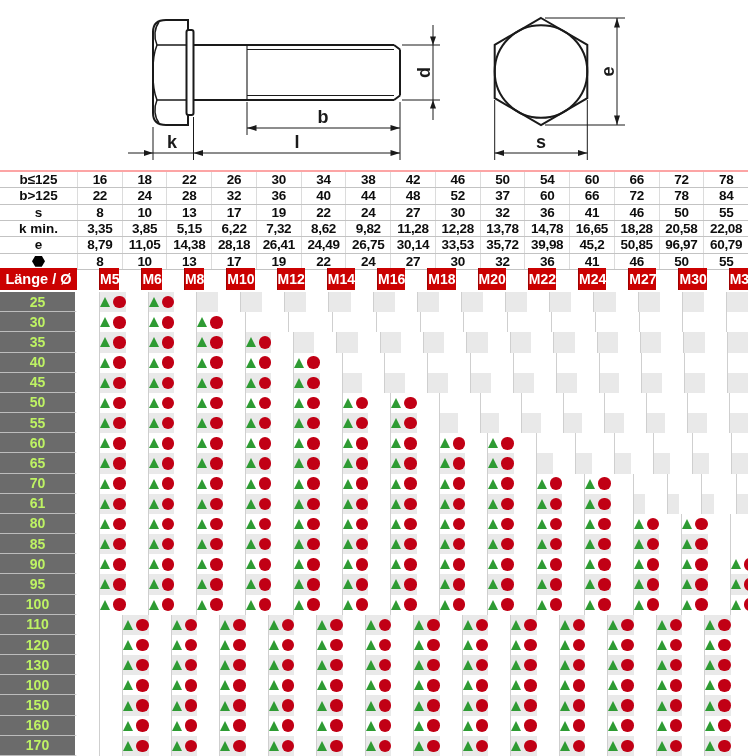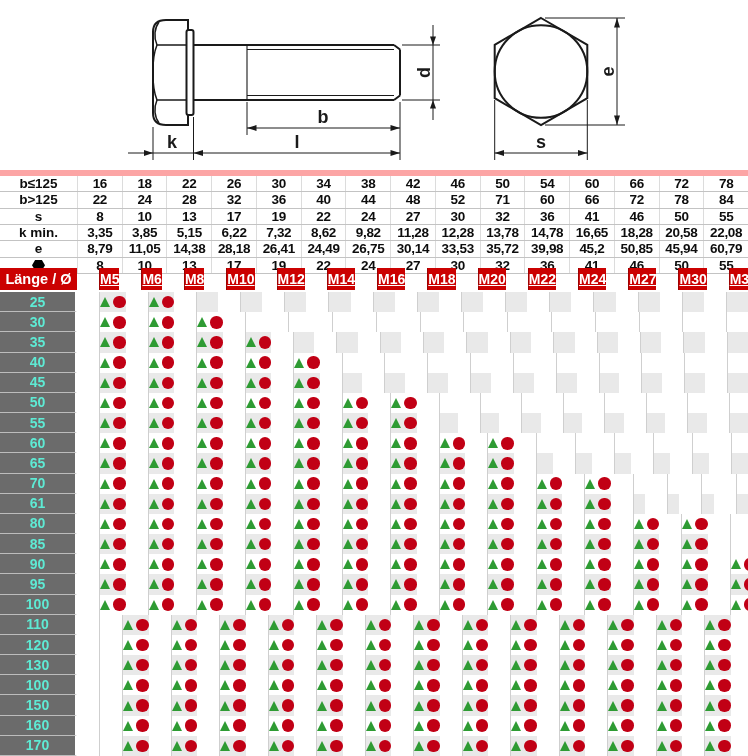--- a/index.html
+++ b/index.html
@@ -8,21 +8,21 @@
     background:#fff; font-family:"Liberation Sans", sans-serif;
     -webkit-font-smoothing:antialiased;
   }
   
   .drawing { position:absolute; top:0; left:0; width:748px; height:170px; }
 
   
   .spec-table {
     position:absolute; top:170px; left:0; width:748px; height:98px;
     display:grid; grid-template-rows:repeat(6,1fr);
-    border-top:6px solid #fca5a5;
+    border-top:2px solid #fca5a5;
   }
   .spec-row {
     display:grid; grid-template-columns:77px repeat(15,1fr);
     border-bottom:1px solid #c3c3c3; box-sizing:border-box;
     align-items:center;
   }
   .spec-label, .spec-cell {
     text-align:center; font-weight:bold; font-size:13.5px; color:#0d0d0d;
     line-height:15px; display:flex; align-items:center; justify-content:center;
     height:100%; box-sizing:border-box;
@@ -35,25 +35,25 @@
 
   
   .main-table { position:absolute; top:268px; left:0; width:748px; }
   .mt-row { display:grid; grid-template-columns:77px repeat(15,1fr);gap:22px; }
   .mt-head { height:22px; border-bottom:2px solid #fff; box-sizing:content-box; }
   .corner, .size-h {
     background:var(--red-header); color:#fff; font-weight:bold; font-size:14px;
     display:flex; align-items:center; justify-content:center;
   }
   .corner { font-size:14.5px; }
-  .size-h { border-left:1px solid #9d0202; box-sizing:border-box;text-decoration:underline; }
+  .size-h { border-left:1px solid #9d0202; box-sizing:border-box; }
   .mt-body { display:flex; flex-direction:column; height:464px; }
   .mt-body .mt-row { flex:1; }
   .len-label {
-    background:var(--gray-label); color:#5eead4; font-weight:bold; font-size:14px;
+    background:var(--gray-label); color:#bef264; font-weight:bold; font-size:14px;
     display:flex; align-items:center; justify-content:center;
     border-bottom:1px solid rgba(255,255,255,.55); border-right:2px solid #fff;
     box-sizing:border-box;
   }
   .cell {
     display:flex; align-items:center; justify-content:center; gap:3px;
     border-left:1px solid #cfcfcf; box-sizing:border-box;
   }
   .cell:first-of-type { border-left:none; }
   .row-even .cell { background:var(--gray-row); }
@@ -159,21 +159,21 @@
         <div class="spec-label">b&gt;125</div>
         <div class="spec-cell">22</div>
         <div class="spec-cell">24</div>
         <div class="spec-cell">28</div>
         <div class="spec-cell">32</div>
         <div class="spec-cell">36</div>
         <div class="spec-cell">40</div>
         <div class="spec-cell">44</div>
         <div class="spec-cell">48</div>
         <div class="spec-cell">52</div>
-        <div class="spec-cell">71</div>
+        <div class="spec-cell">37</div>
         <div class="spec-cell">60</div>
         <div class="spec-cell">66</div>
         <div class="spec-cell">72</div>
         <div class="spec-cell">78</div>
         <div class="spec-cell">84</div>
       </div>
       <div class="spec-row">
         <div class="spec-label">s</div>
         <div class="spec-cell">8</div>
         <div class="spec-cell">10</div>
@@ -217,21 +217,21 @@
         <div class="spec-cell">28,18</div>
         <div class="spec-cell">26,41</div>
         <div class="spec-cell">24,49</div>
         <div class="spec-cell">26,75</div>
         <div class="spec-cell">30,14</div>
         <div class="spec-cell">33,53</div>
         <div class="spec-cell">35,72</div>
         <div class="spec-cell">39,98</div>
         <div class="spec-cell">45,2</div>
         <div class="spec-cell">50,85</div>
-        <div class="spec-cell">45,94</div>
+        <div class="spec-cell">96,97</div>
         <div class="spec-cell">60,79</div>
       </div>
       <div class="spec-row">
         <div class="spec-label">
           <span class="hexglyph"></span>
         </div>
         <div class="spec-cell">8</div>
         <div class="spec-cell">10</div>
         <div class="spec-cell">13</div>
         <div class="spec-cell">17</div>

